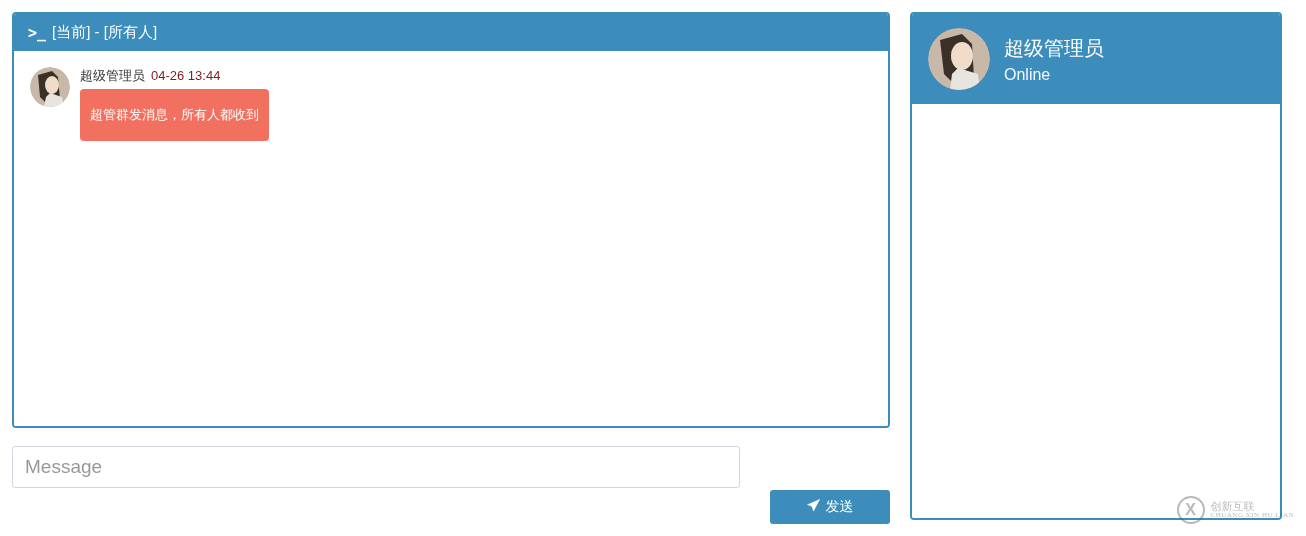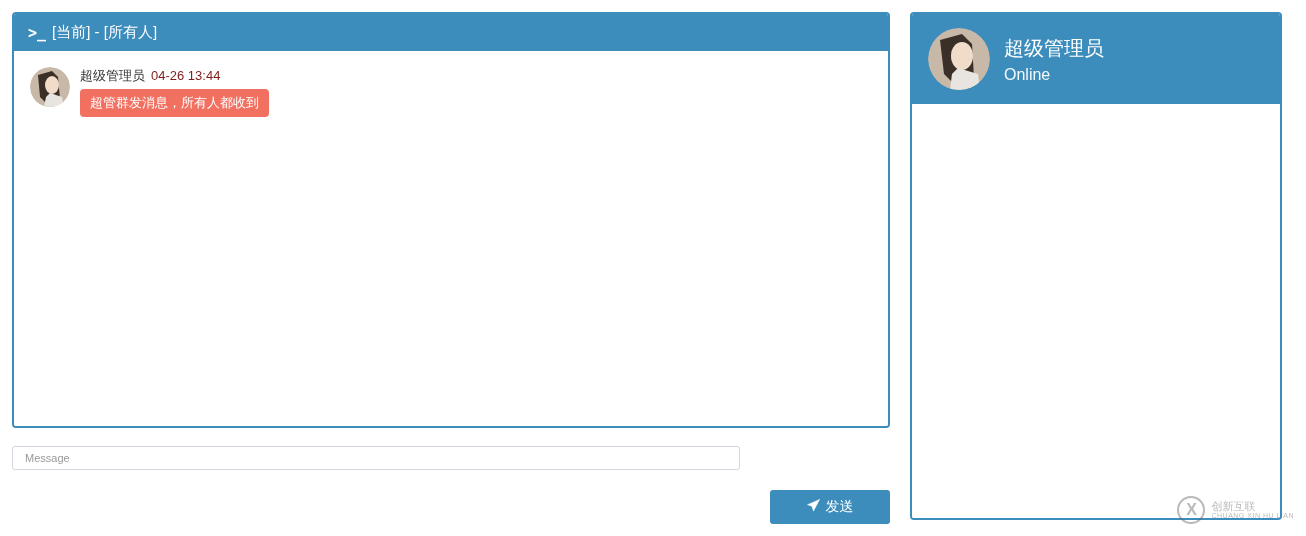--- a/index.html
+++ b/index.html
@@ -77,38 +77,38 @@
       display: flex;
       gap: 6px;
       align-items: baseline;
       font-size: 13px;
     }
     .sender-name { color: #333; }
     .timestamp { color: #7f1d1d; }
     .message-bubble {
       background: #f17060;
       color: #fff;
-      padding: 5px 10px;
+      padding: 17px 10px;
       border-radius: 4px;
       font-size: 13px;
       display: inline-block;
       width: fit-content;
     }
     .input-row {
       display: flex;
       gap: 30px;
       margin-top: 18px;
     }
     .message-input {
       flex: 1;
-      height: 24px;
+      height: 42px;
       border: 1px solid #d2d6de;
       border-radius: 3px;
       padding: 0 12px;
-      font-size: 11px;
+      font-size: 19px;
       color: #555;
       max-width: 730px;
     }
     .message-input::placeholder { color: #999; }
     .send-button {
       background: #3c8dbc;
       color: #fff;
       border: none;
       border-radius: 3px;
       width: 120px;
@@ -171,20 +171,21 @@
       justify-content: center;
       font-weight: bold;
       color: #666;
       font-size: 16px;
     }
     .watermark-text {
       display: flex;
       flex-direction: column;
       line-height: 1.1;
       color: #666;
+      font-family: Liberation Serif, serif;
     }
     .watermark-sub { font-size: 7px; letter-spacing: 0.5px; }
     .paper-plane-icon svg { width: 13px; height: 13px; }
   </style>
 </head>
 <body>
 
 <div class="container">
   <div class="left-panel">
     <div class="chat-box">

